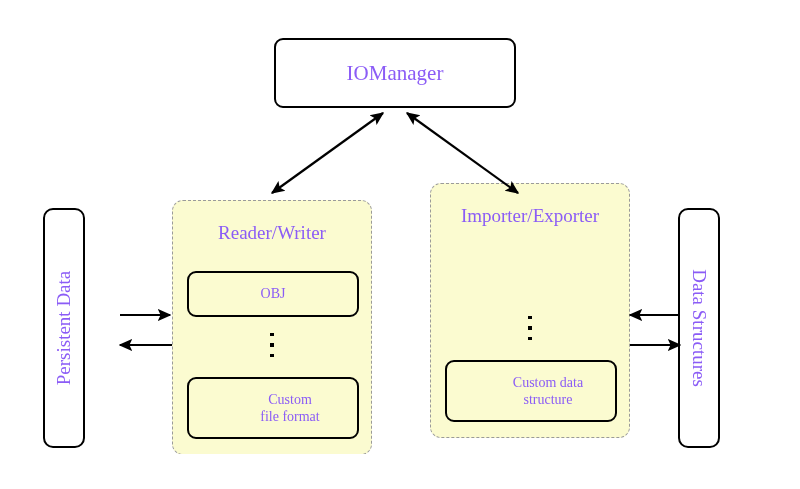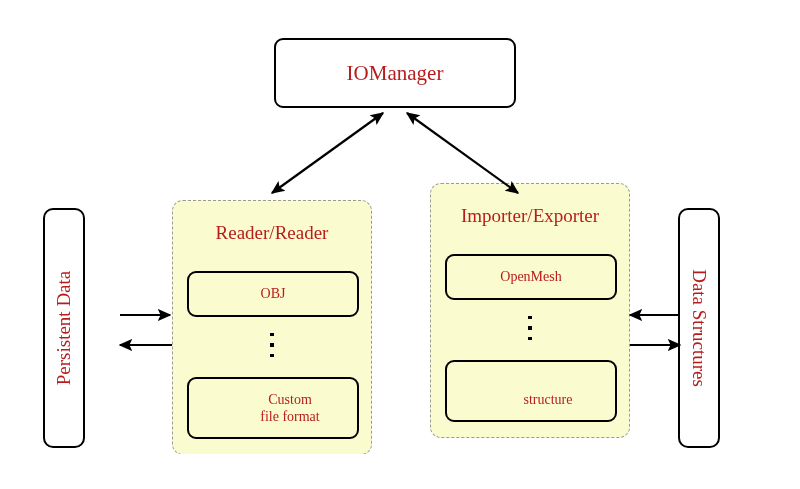--- a/index.html
+++ b/index.html
@@ -7,21 +7,21 @@
     padding: 0;
     background: #ffffff;
   }
   #canvas {
     position: relative;
     width: 800px;
     height: 454px;
     background: #ffffff;
     overflow: hidden;
     font-family: "Liberation Serif", "DejaVu Serif", serif;
-    color: #b91c1c;
+    color: #8b5cf6;
   }
 
   
   .node {
     position: absolute;
     box-sizing: border-box;
     border: 2.6px solid #000000;
     border-radius: 9px;
     background: #ffffff;
     display: flex;
@@ -162,21 +162,21 @@
 </head>
 <body>
 
 <div id="canvas">
 
   <div class="node" id="io-manager">
     <span>IOManager</span>
   </div>
 
   <div class="group-panel" id="panel-reader-writer">
-    <div class="group-title">Reader/Reader</div>
+    <div class="group-title">Reader/Writer</div>
 
     <div class="inner-node inner-top">
       <span>OBJ</span>
     </div>
 
     <div class="vdots">
       <i></i>
       <i></i>
       <i></i>
     </div>
@@ -185,33 +185,30 @@
       <span>
         <span>Custom</span><br>
         <span>file format</span>
       </span>
     </div>
   </div>
 
   <div class="group-panel" id="panel-importer-exporter">
     <div class="group-title">Importer/Exporter</div>
 
-    <div class="inner-node inner-top">
-      <span>OpenMesh</span>
-    </div>
 
     <div class="vdots">
       <i></i>
       <i></i>
       <i></i>
     </div>
 
     <div class="inner-node inner-bottom">
       <span>
-        <br>
+        <span>Custom data</span><br>
         <span>structure</span>
       </span>
     </div>
   </div>
 
   <div class="side-node" id="side-persistent-data">
     <span class="vtext-up">Persistent Data</span>
   </div>
 
   <div class="side-node" id="side-data-structures">

